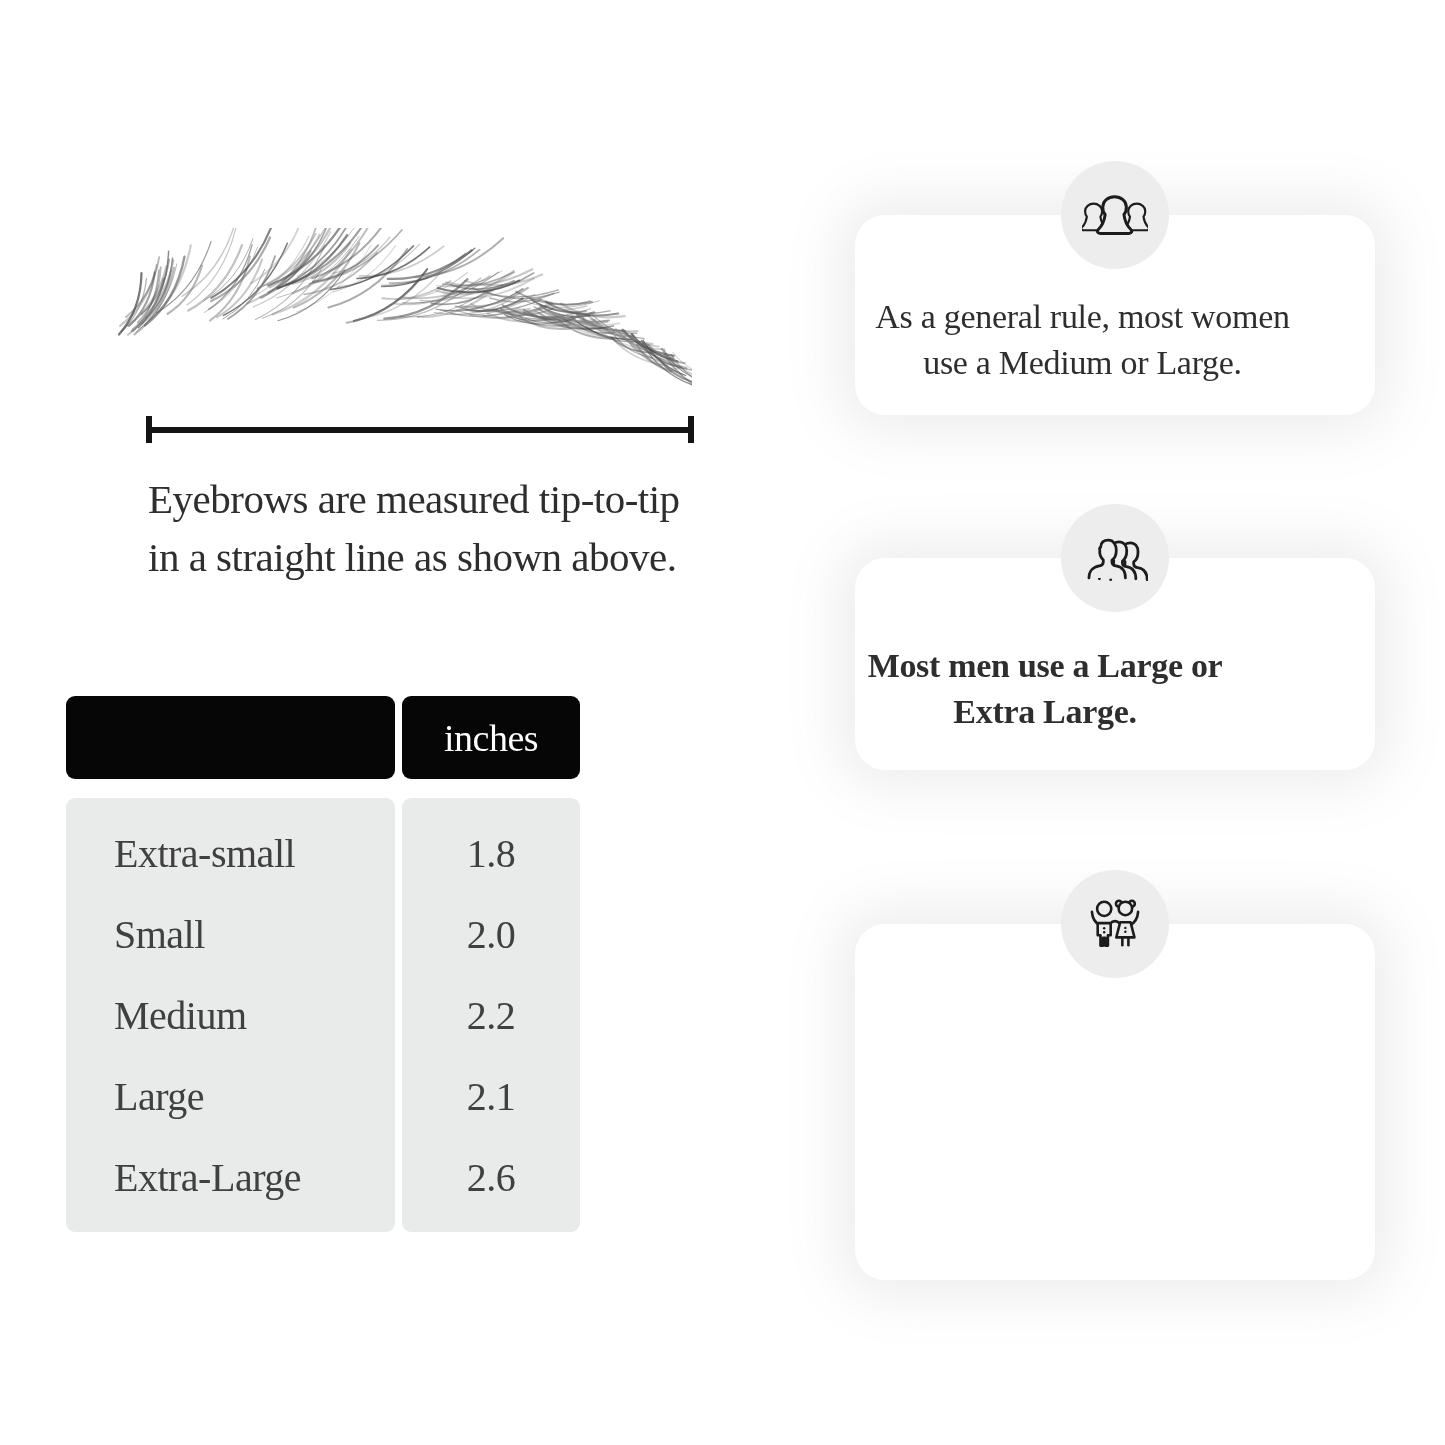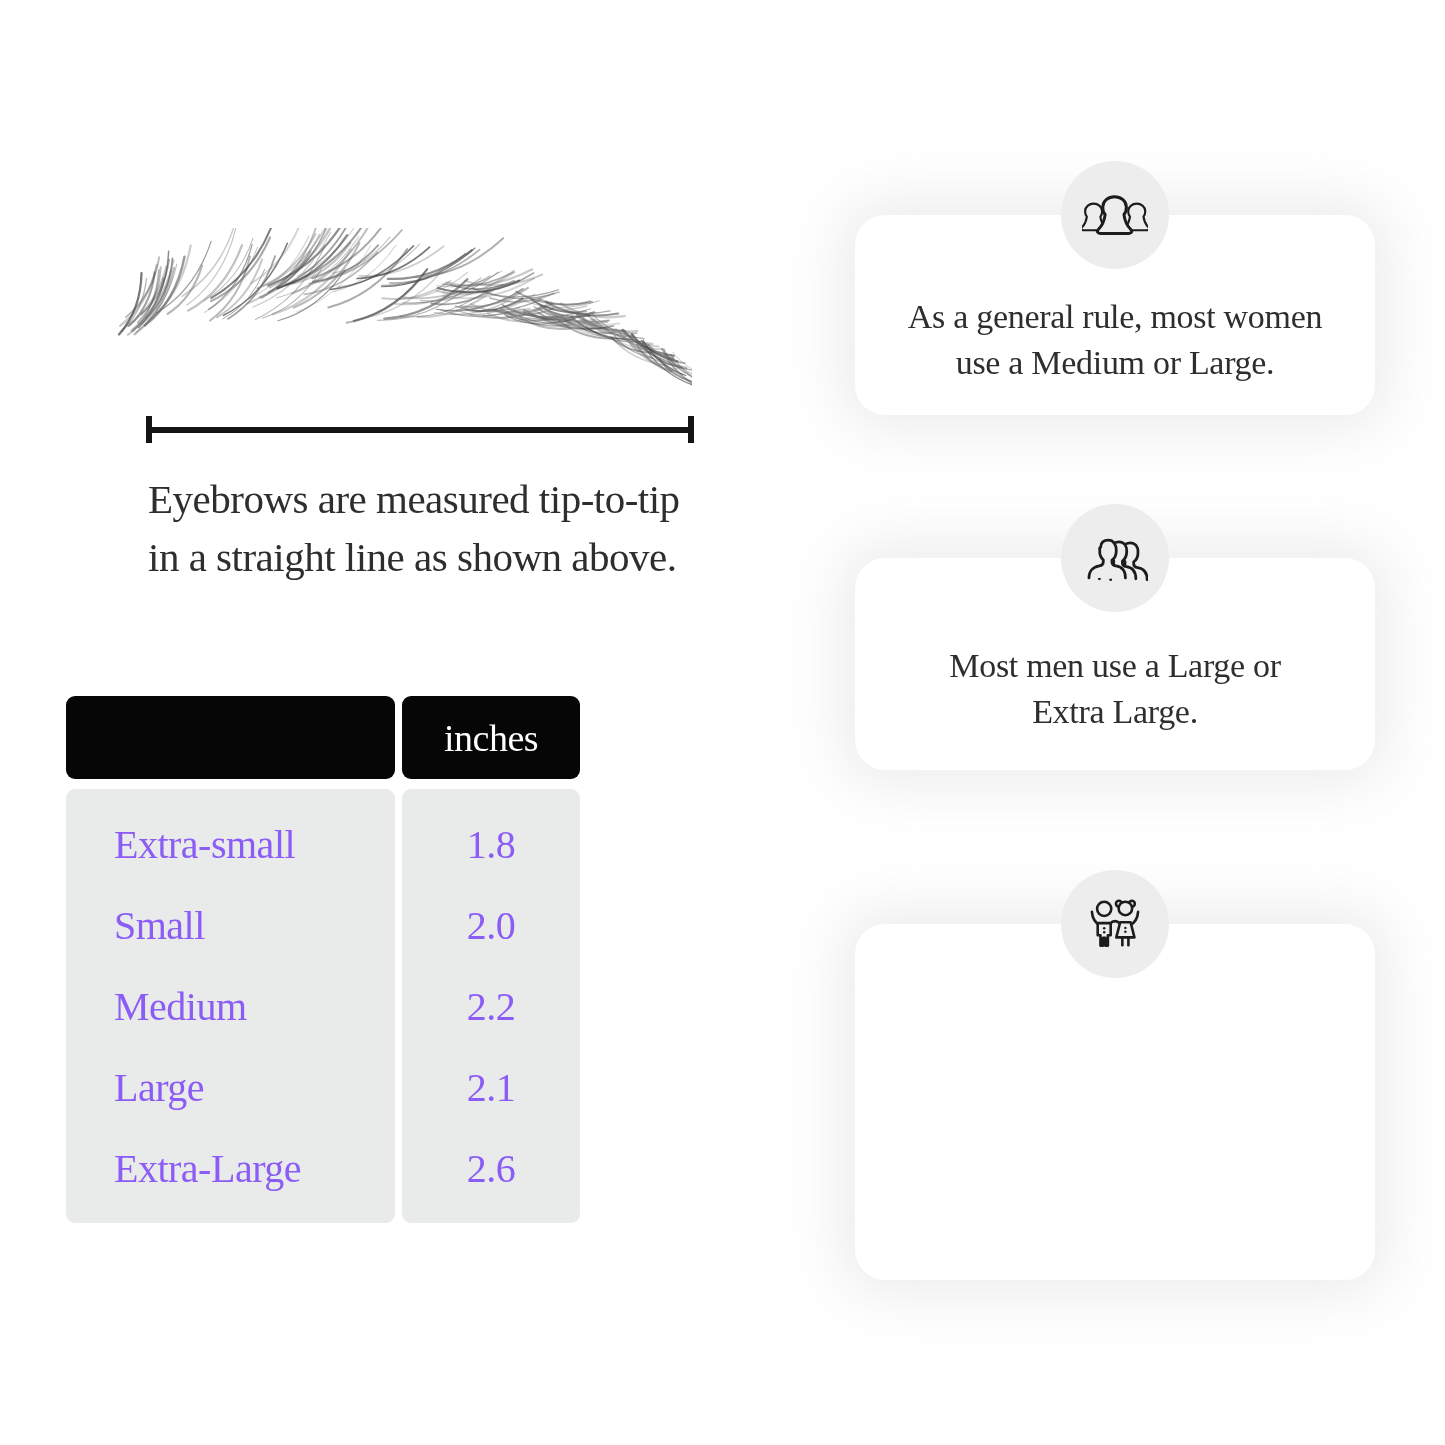--- a/index.html
+++ b/index.html
@@ -12,46 +12,46 @@
   .brow svg{width:100%;height:100%;display:block;}
   .ruler{position:absolute;left:146px;top:416px;width:548px;height:27px;display:flex;align-items:center;}
   .ruler .cap{width:6px;height:27px;background:#141414;}
   .ruler .bar{flex:1;height:6px;background:#141414;}
   .caption{
     position:absolute;left:148px;top:470px;margin:0;
     font-size:41px;line-height:58px;letter-spacing:-0.5px;color:#2e2e2e;white-space:nowrap;
   }
   
   .size-table{position:absolute;left:66px;top:696px;display:flex;gap:7px;}
-  .col{display:flex;flex-direction:column;gap:10px;}
+  .col{display:flex;flex-direction:column;gap:19px;}
   .col-label{width:329px;}
   .col-inches{width:178px;}
   .col-mm{width:175px;}
   .hdr{
     height:83px;background:#060606;border-radius:9px;color:#ffffff;
     font-size:38px;display:flex;align-items:center;justify-content:center;letter-spacing:-0.5px;
   }
   .tbody{
     height:434px;background:#e9eaea;border-radius:9px;
     display:flex;flex-direction:column;justify-content:center;
   }
   .cell{
     height:81px;display:flex;align-items:center;justify-content:center;
-    font-size:40px;letter-spacing:-0.5px;color:#8b5cf6;
+    font-size:40px;letter-spacing:-0.5px;color:#404040;
   }
   .col-label .cell{justify-content:flex-start;padding-left:48px;}
   
   .cards{position:absolute;left:855px;top:0;width:520px;height:1445px;}
   .card{
     position:absolute;left:0;width:520px;background:#ffffff;border-radius:30px;
     box-shadow:0 0 55px 14px rgba(120,120,122,0.14);
-    display:flex;align-items:center;justify-content:center;
+    display:flex;align-items:center;
   }
   .card-1{top:215px;height:200px;}
-  .card-2{top:558px;height:212px;}
+  .card-2{top:558px;height:212px;font-weight:bold;}
   .card-3{top:924px;height:356px;}
   .icon-circle{
     position:absolute;top:-54px;left:50%;transform:translateX(-50%);
     width:108px;height:108px;border-radius:50%;background:#ededee;
     display:flex;align-items:center;justify-content:center;
   }
   .icon-circle svg{display:block;}
   .card-text{
     margin:0;text-align:center;font-size:34px;line-height:46px;
     letter-spacing:-0.3px;color:#2e2e2e;padding-top:50px;

